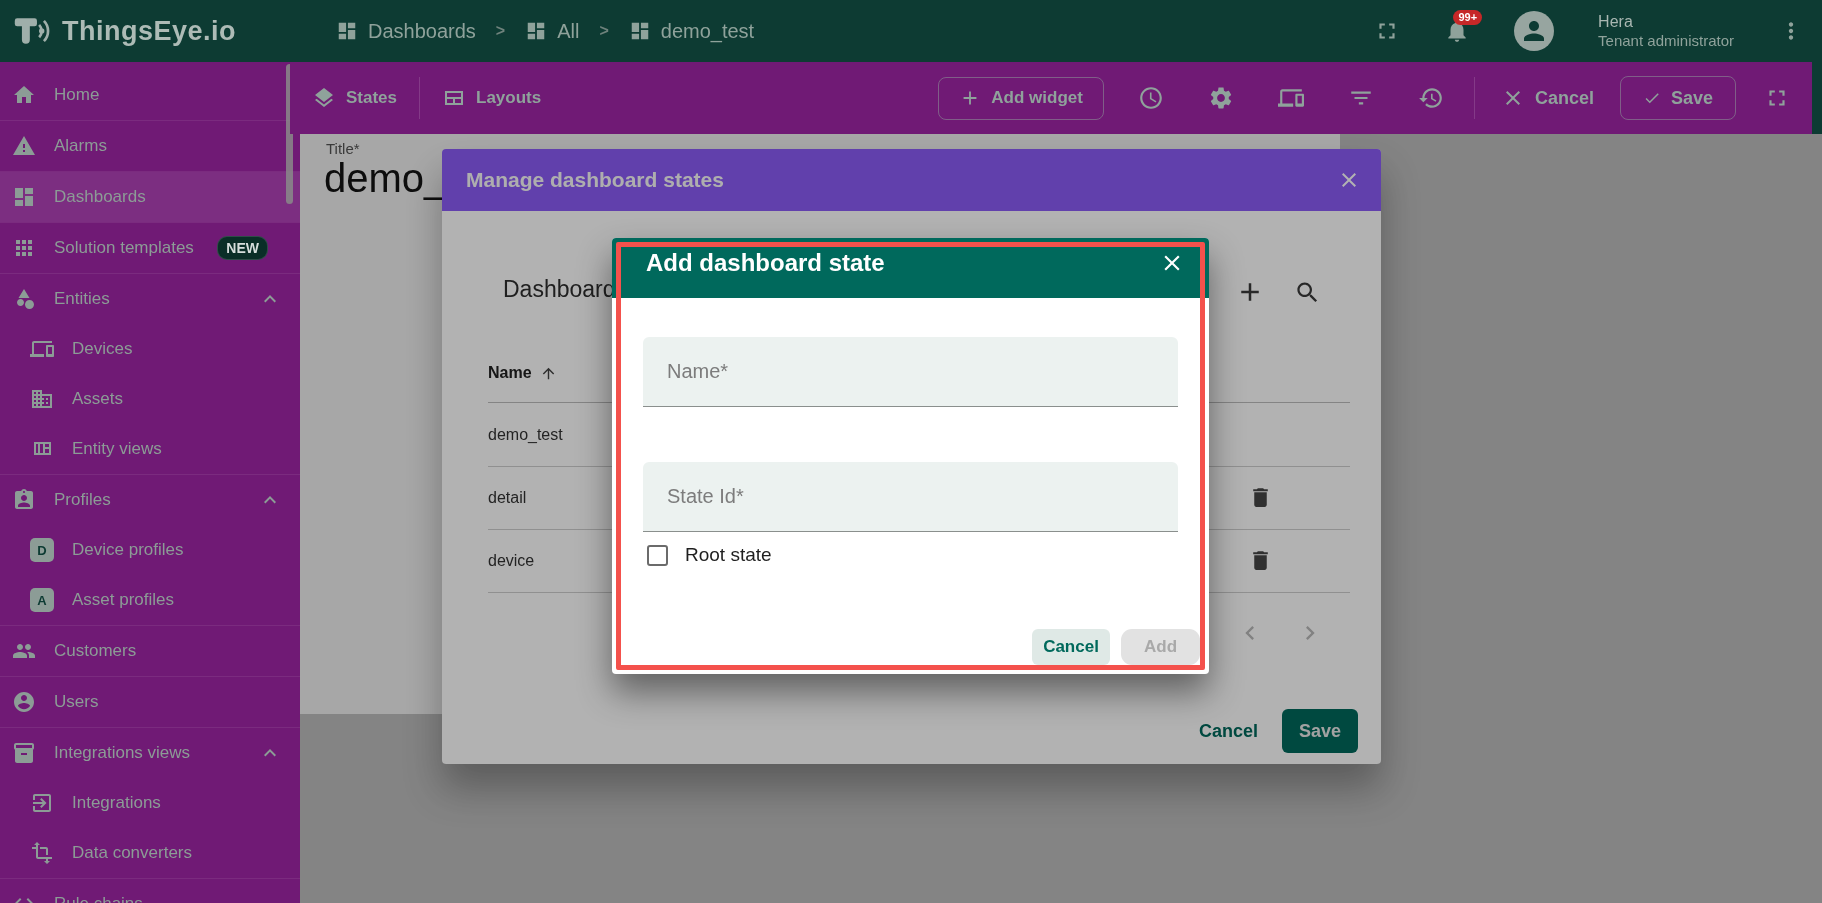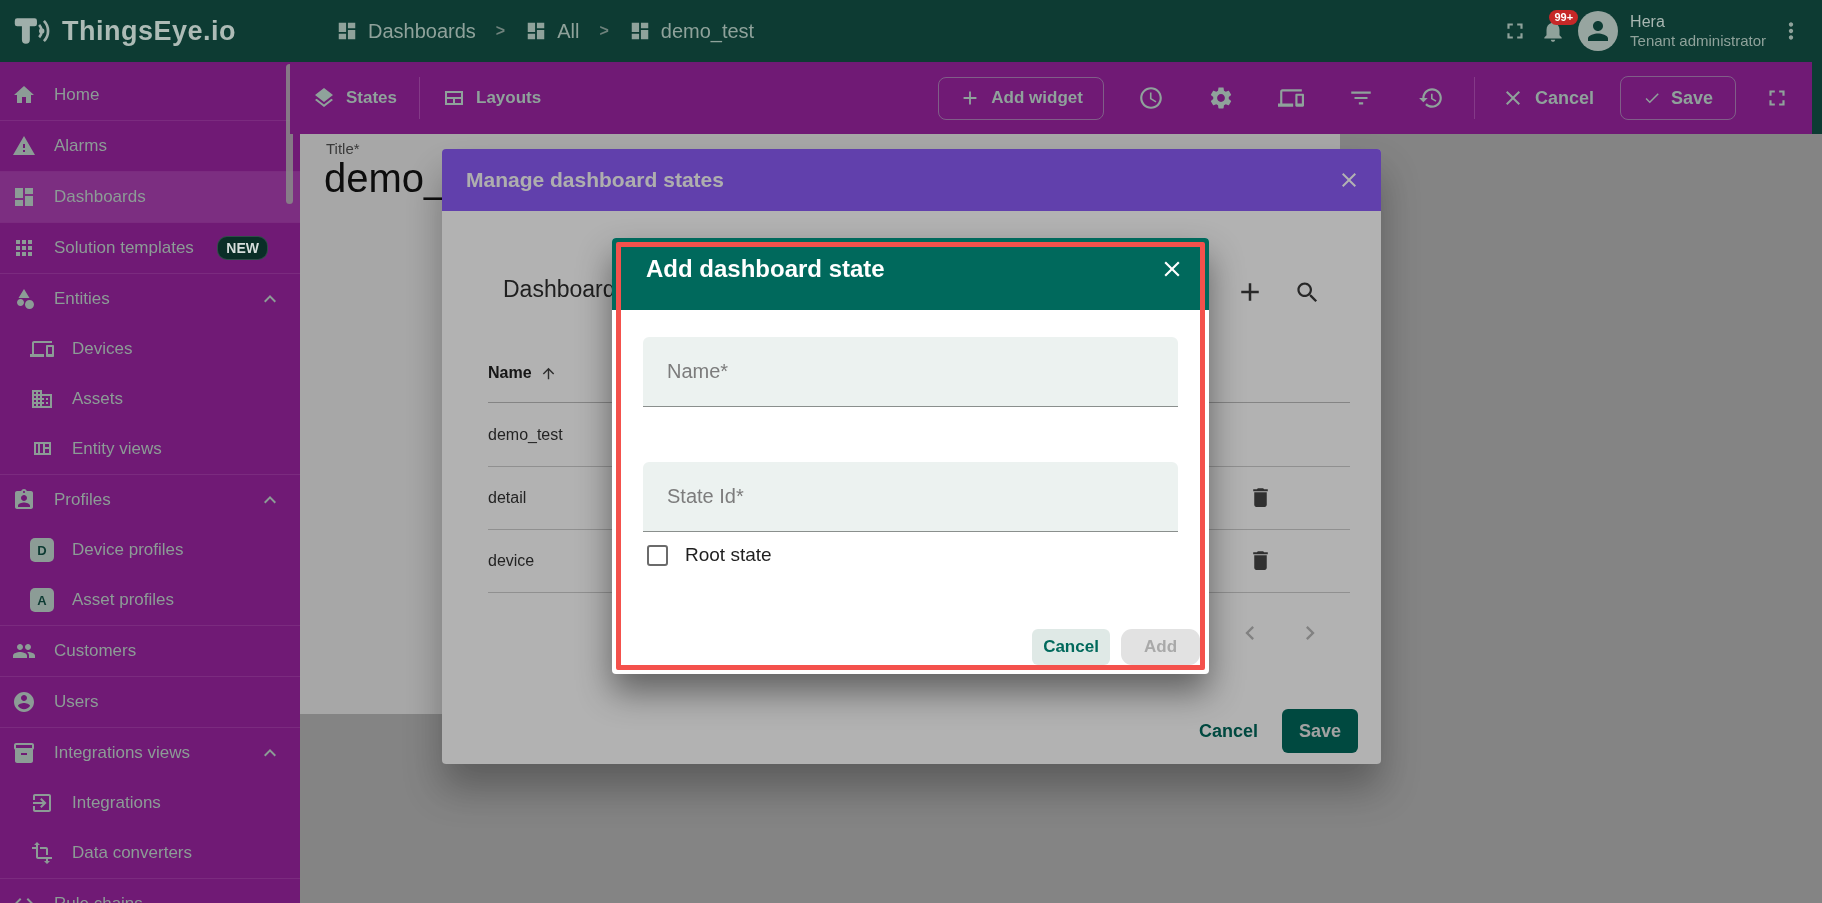--- a/index.html
+++ b/index.html
@@ -9,21 +9,21 @@
   .ic svg { width:1em; height:1em; fill:currentColor; }
 
   
   .topbar { position:absolute; left:0; top:0; width:1822px; height:62px; background:#0D3B33; display:flex; align-items:center; z-index:50; }
   .logo { width:300px; display:flex; align-items:center; padding-left:14px; gap:10px; color:#9FAFAA; }
   .logo-text { font-size:27px; font-weight:bold; color:#ADBBB6; letter-spacing:.5px; }
   .crumbs { display:flex; align-items:center; margin-left:36px; color:#8FA29B; }
   .crumb { display:flex; align-items:center; gap:10px; font-size:20px; font-weight:500; }
   .crumb .ic { font-size:22px; }
   .crumb-sep { margin:0 20px; font-size:16px; font-weight:bold; color:#6E827C; }
-  .top-right { margin-left:auto; display:flex; align-items:center; gap:12px; padding-right:18px; }
+  .top-right { margin-left:auto; display:flex; align-items:center; gap:44px; padding-right:18px; }
   .tb-iconbtn { background:none; border:none; color:#8FA29B; font-size:26px; cursor:pointer; display:inline-flex; position:relative; }
   .bell-badge { position:absolute; top:-8px; right:-12px; background:#C62828; color:#fff; font-size:11px; font-weight:bold; border-radius:9px; padding:2px 5px; line-height:11px; }
   .avatar { width:40px; height:40px; border-radius:50%; background:#97A5A0; color:#0D3B33; font-size:30px; display:flex; align-items:center; justify-content:center; overflow:hidden; }
   .user-txt { line-height:1.25; }
   .user-name { font-size:16px; color:#A9B7B2; }
   .user-role { font-size:15px; color:#8FA29B; }
 
   
   .sidebar { position:absolute; left:0; top:62px; width:300px; height:841px; background:#701a75; overflow:hidden; z-index:40; }
   .s-scroll { position:absolute; right:7px; top:2px; width:7px; height:140px; background:#8A8A8A; border-radius:4px; opacity:.85; }
@@ -71,21 +71,21 @@
   .t-row { position:absolute; left:46px; width:862px; height:63px; border-bottom:1px solid #CFCFCF; display:flex; align-items:center; font-size:16px; color:#333333; }
   .row-btn { position:absolute; background:none; border:none; font-size:25px; color:#454545; cursor:pointer; display:inline-flex; }
   .pg-btn { position:absolute; background:none; border:none; font-size:28px; color:#B9B9B9; cursor:pointer; display:inline-flex; }
   .m-footer { position:absolute; right:23px; bottom:11px; height:44px; display:flex; align-items:center; gap:24px; }
   .m-cancel { background:none; border:none; color:#00695C; font-size:18px; font-weight:bold; cursor:pointer; }
   .m-save { background:#00695C; border:none; color:#E9E9E9; font-size:18px; font-weight:bold; height:44px; padding:0 17px; border-radius:6px; cursor:pointer; }
 
   
   .dialog { position:absolute; left:312px; top:104px; width:597px; height:436px; background:#fff; border-radius:4px; box-shadow:0 18px 34px rgba(0,0,0,0.45); z-index:5; }
   .red-frame { position:absolute; inset:4px; border:5px solid #F4514C; border-radius:2px; pointer-events:none; z-index:10; }
-  .d-header { height:72px; background:#00695C; border-radius:4px 4px 0 0; display:flex; align-items:center; padding:0 24px 10px 34px; }
+  .d-header { height:60px; background:#00695C; border-radius:4px 4px 0 0; display:flex; align-items:center; padding:0 24px 10px 34px; }
   .d-title { color:#FFFFFF; font-size:24px; font-weight:bold; }
   .d-close { margin-left:auto; background:none; border:none; color:#FFFFFF; font-size:26px; cursor:pointer; display:inline-flex; }
   .d-field { position:absolute; left:31px; width:535px; height:70px; background:#ECF2F0; border-bottom:1px solid #8A8F8D; border-radius:6px 6px 0 0; }
   .d-field input { width:100%; height:100%; background:transparent; border:none; outline:none; font-family:"Liberation Sans",sans-serif; font-size:20px; color:#4d7c0f; padding:0 24px; }
   .d-field input::placeholder { color:#7C7C7C; opacity:1; }
   .f-name { top:99px; }
   .f-state { top:224px; }
   .chk-row { position:absolute; left:35px; top:306px; display:flex; align-items:center; gap:17px; }
   .chk-row input { appearance:none; -webkit-appearance:none; width:21px; height:21px; border:2px solid #6B6B6B; border-radius:3px; background:#fff; cursor:pointer; }
   .chk-label { font-size:19px; color:#1F1F1F; }

